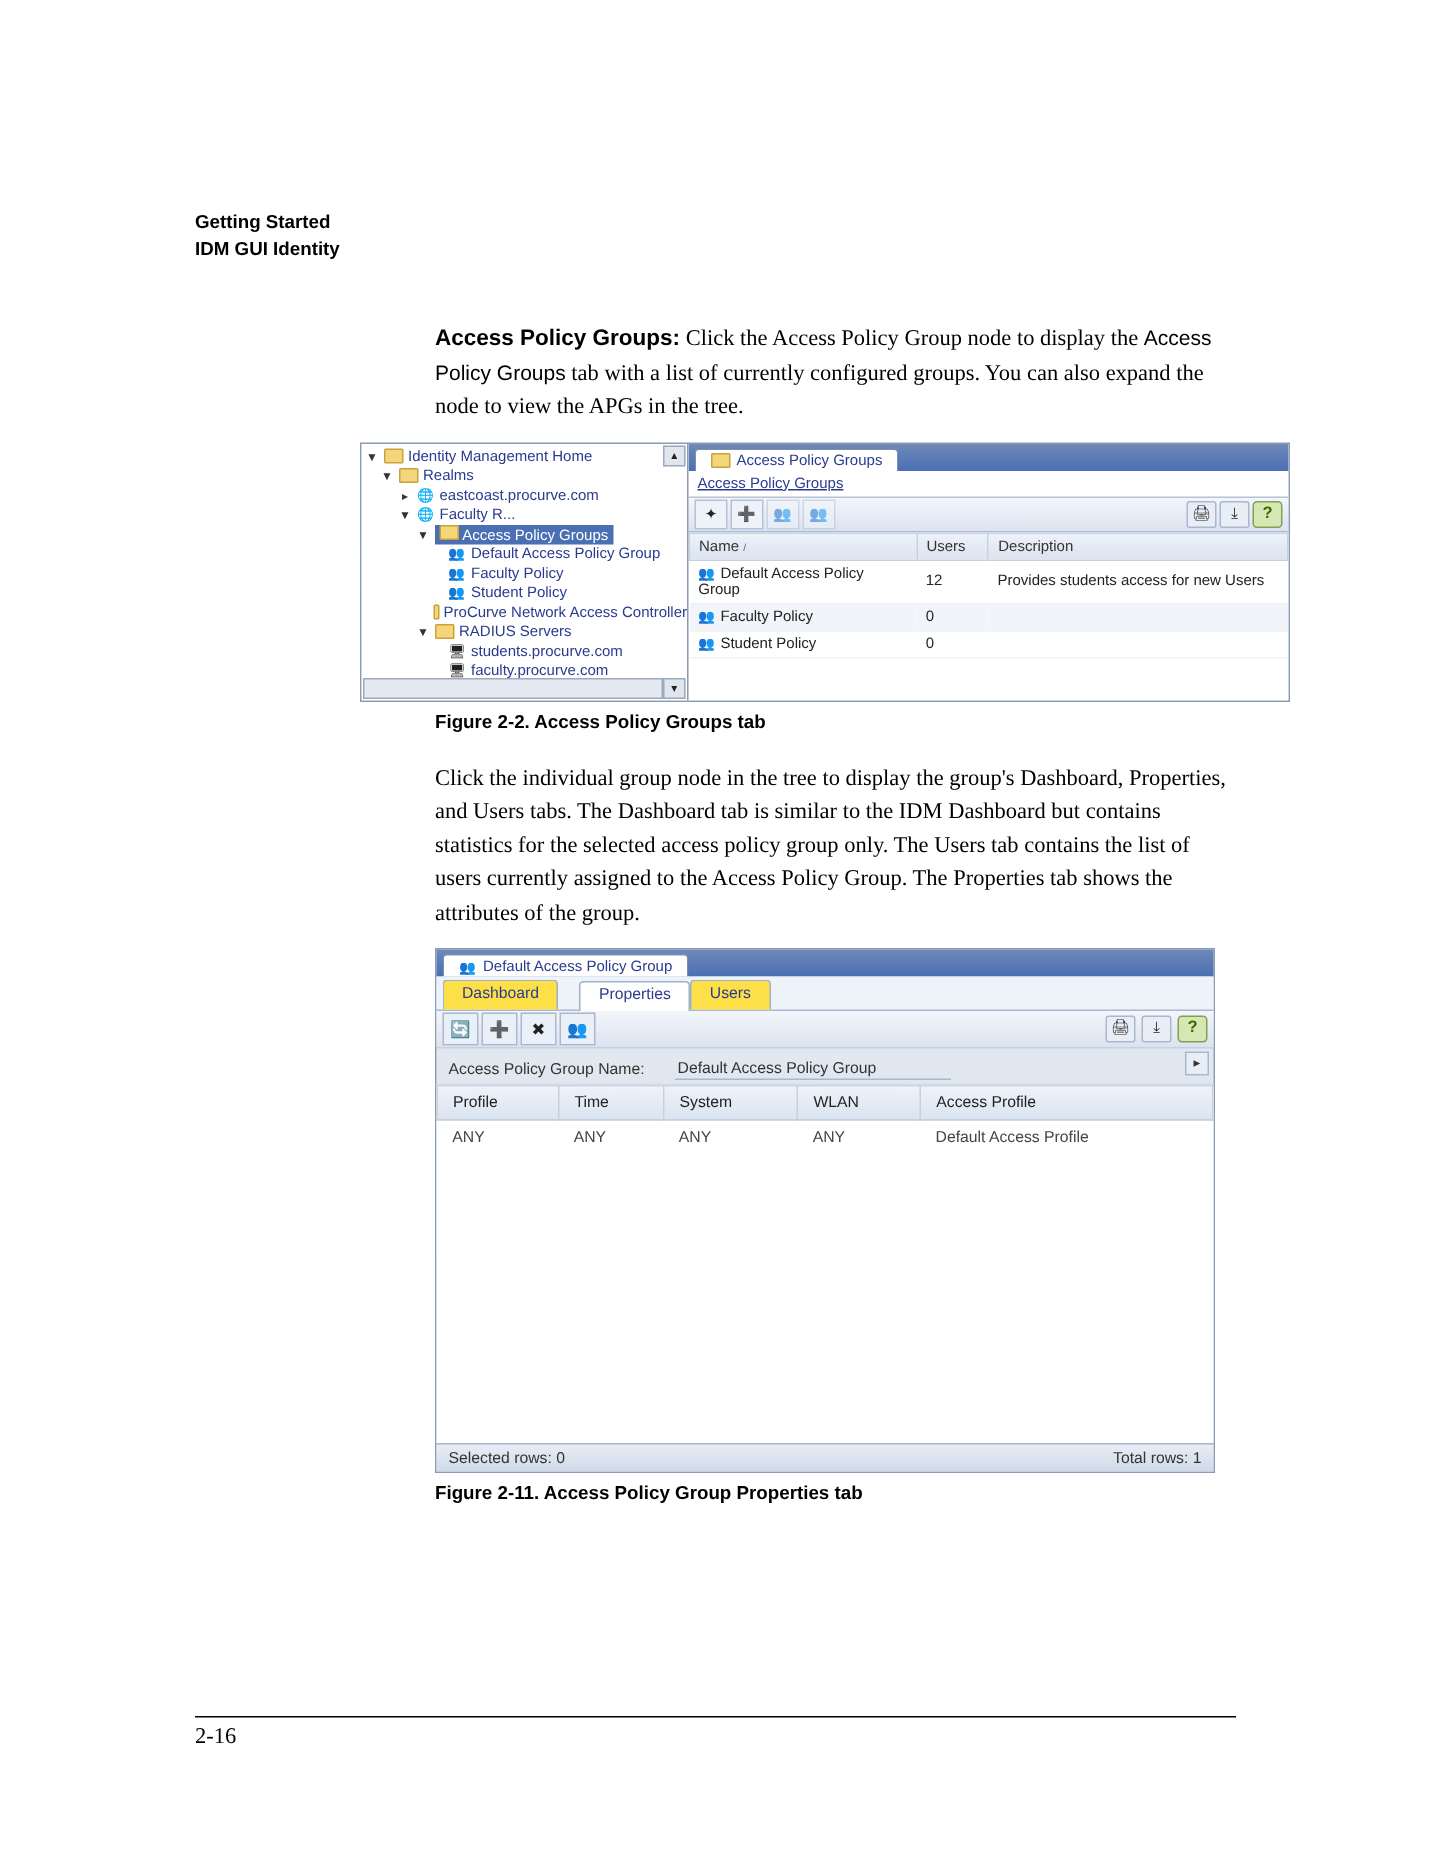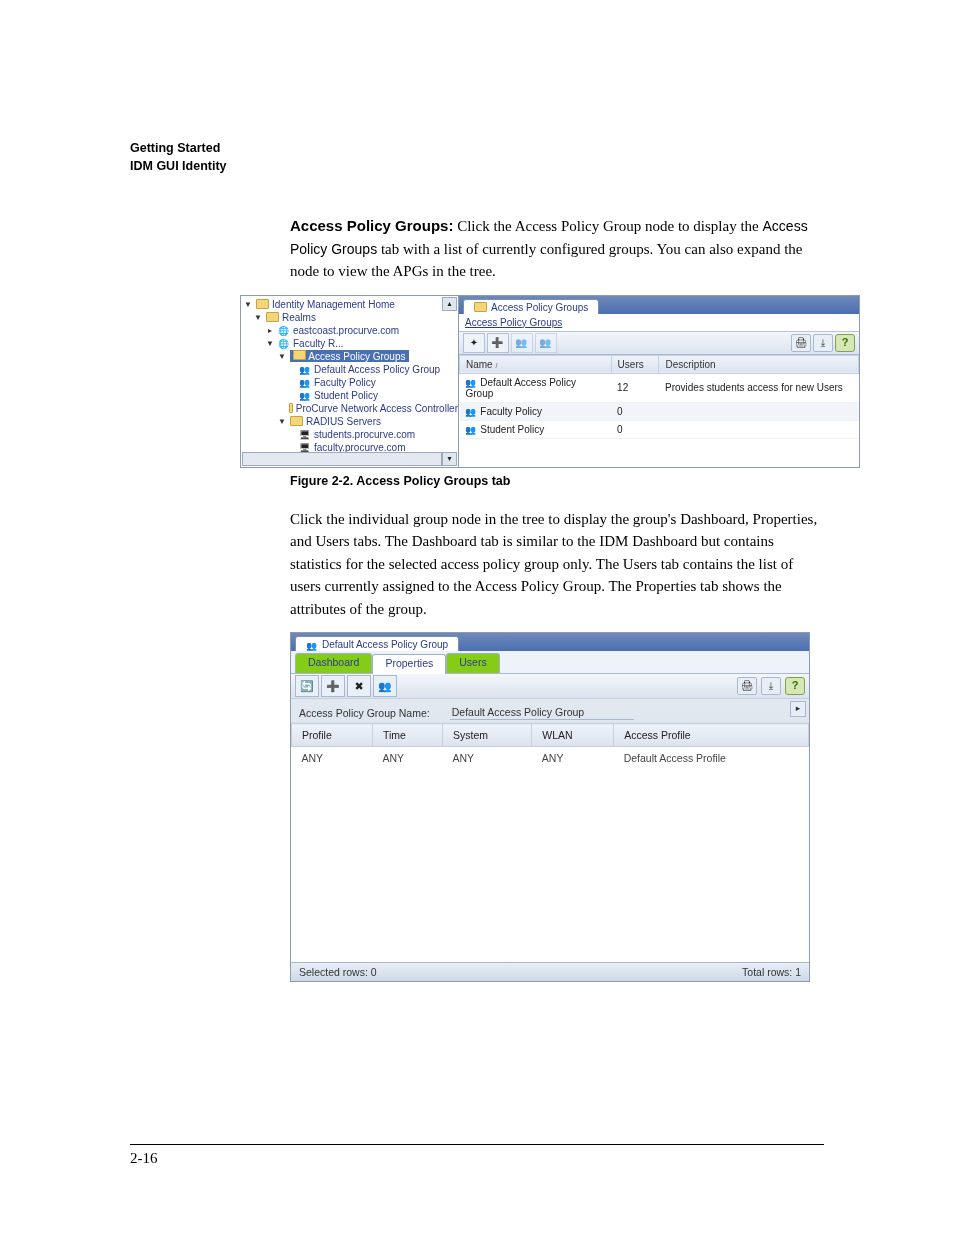--- a/index.html
+++ b/index.html
@@ -145,23 +145,23 @@
   .ss2 {
     width: 520px;
     height: 350px;
     margin-left: 160px;
     display:flex; flex-direction:column;
   }
   .ss2 .tabbar { background:linear-gradient(#6f89b8,#4a6fb3); }
   .tabs2 { height:20px; background:#eef3fa; border-bottom:1px solid #aab8cf; display:flex; padding:2px 0 0 4px; gap:0; }
   .tab2 {
     border:1px solid #9fb0cb; border-bottom:none; padding:2px 12px 2px;
-    background:#84cc16; font-size:10.5px; color:#2a3b8f; border-radius:3px 3px 0 0;
-  }
-  .tab2.sel { background:#fff; position:relative; top:1px; }
+    background:#fde047; font-size:10.5px; color:#2a3b8f; border-radius:3px 3px 0 0;
+  }
+  .tab2.sel { background:#fff; position:relative; top:1px;margin-left:14px; }
   .toolbar2 { height:24px; background:linear-gradient(#f3f6fb,#dbe3ef); display:flex; align-items:center; padding:0 4px; border-bottom:1px solid #c5d0e0;}
   .t2btn { width:22px;height:20px;background:#eaf0f8;border:1px solid #aab8cf;margin-right:2px;display:flex;align-items:center;justify-content:center;font-size:11px;}
   .rightbtns { display:flex; gap:2px; align-items:center;}
   .namebar { padding:6px 8px 2px; font-size:10.5px; color:#333; border-bottom:1px solid #d9e1ec; display:flex; align-items:center; gap:20px; position:relative;}
   .namebar input {
     background:transparent; border:none; font-size:10.5px; color:#333; width:180px;
   }
   .namefield { border-bottom:1px solid #aab8cf; }
   .sidebtn { position:absolute; right:3px; top:2px; width:14px;height:14px;border:1px solid #aab8cf;background:#e8eef6;font-size:9px;text-align:center;line-height:13px;}
   .grid2 { flex:1; background:#fff; }
@@ -358,16 +358,17 @@
             <td>Default Access Profile</td>
           </tr>
         </tbody>
       </table>
     </div>
     <div class="status2">
       <span>Selected rows: 0</span>
       <span>Total rows: 1</span>
     </div>
   </div>
+  <div class="caption">Figure 2-11. Access Policy Group Properties tab</div>
 
   <div class="footer-line"></div>
   <div class="page-num">2-16</div>
 </div>
 
 </body></html>

